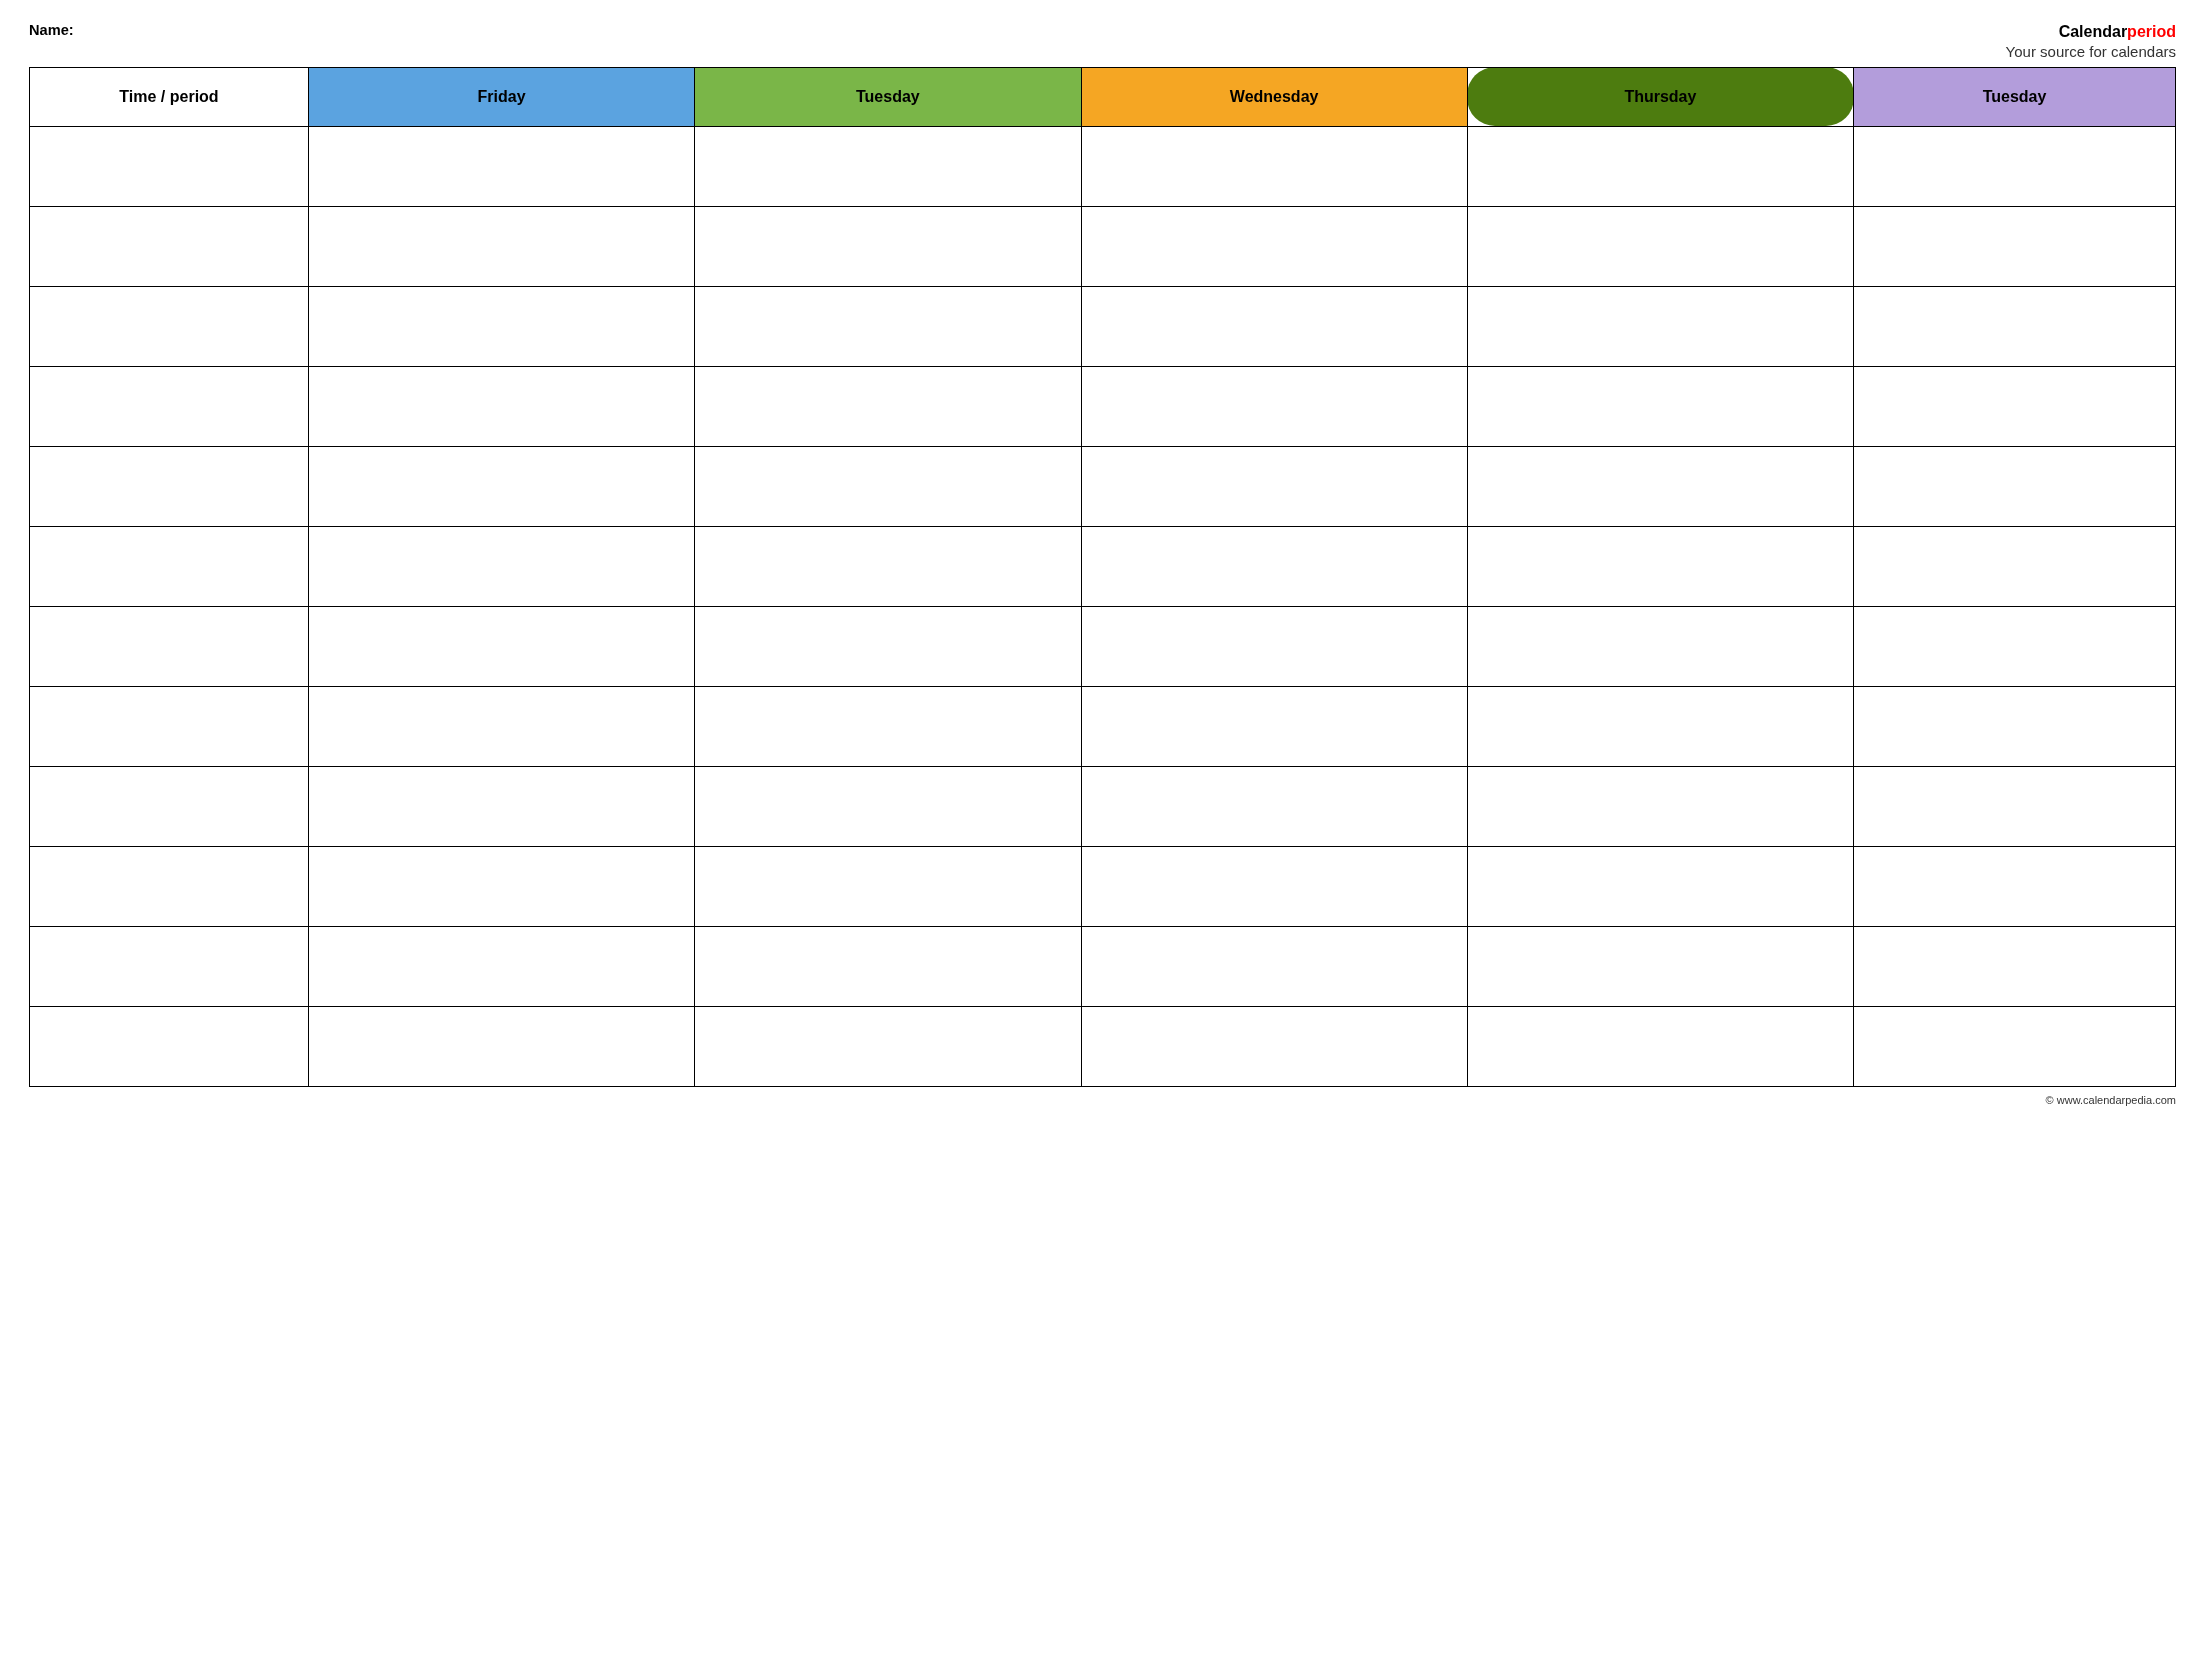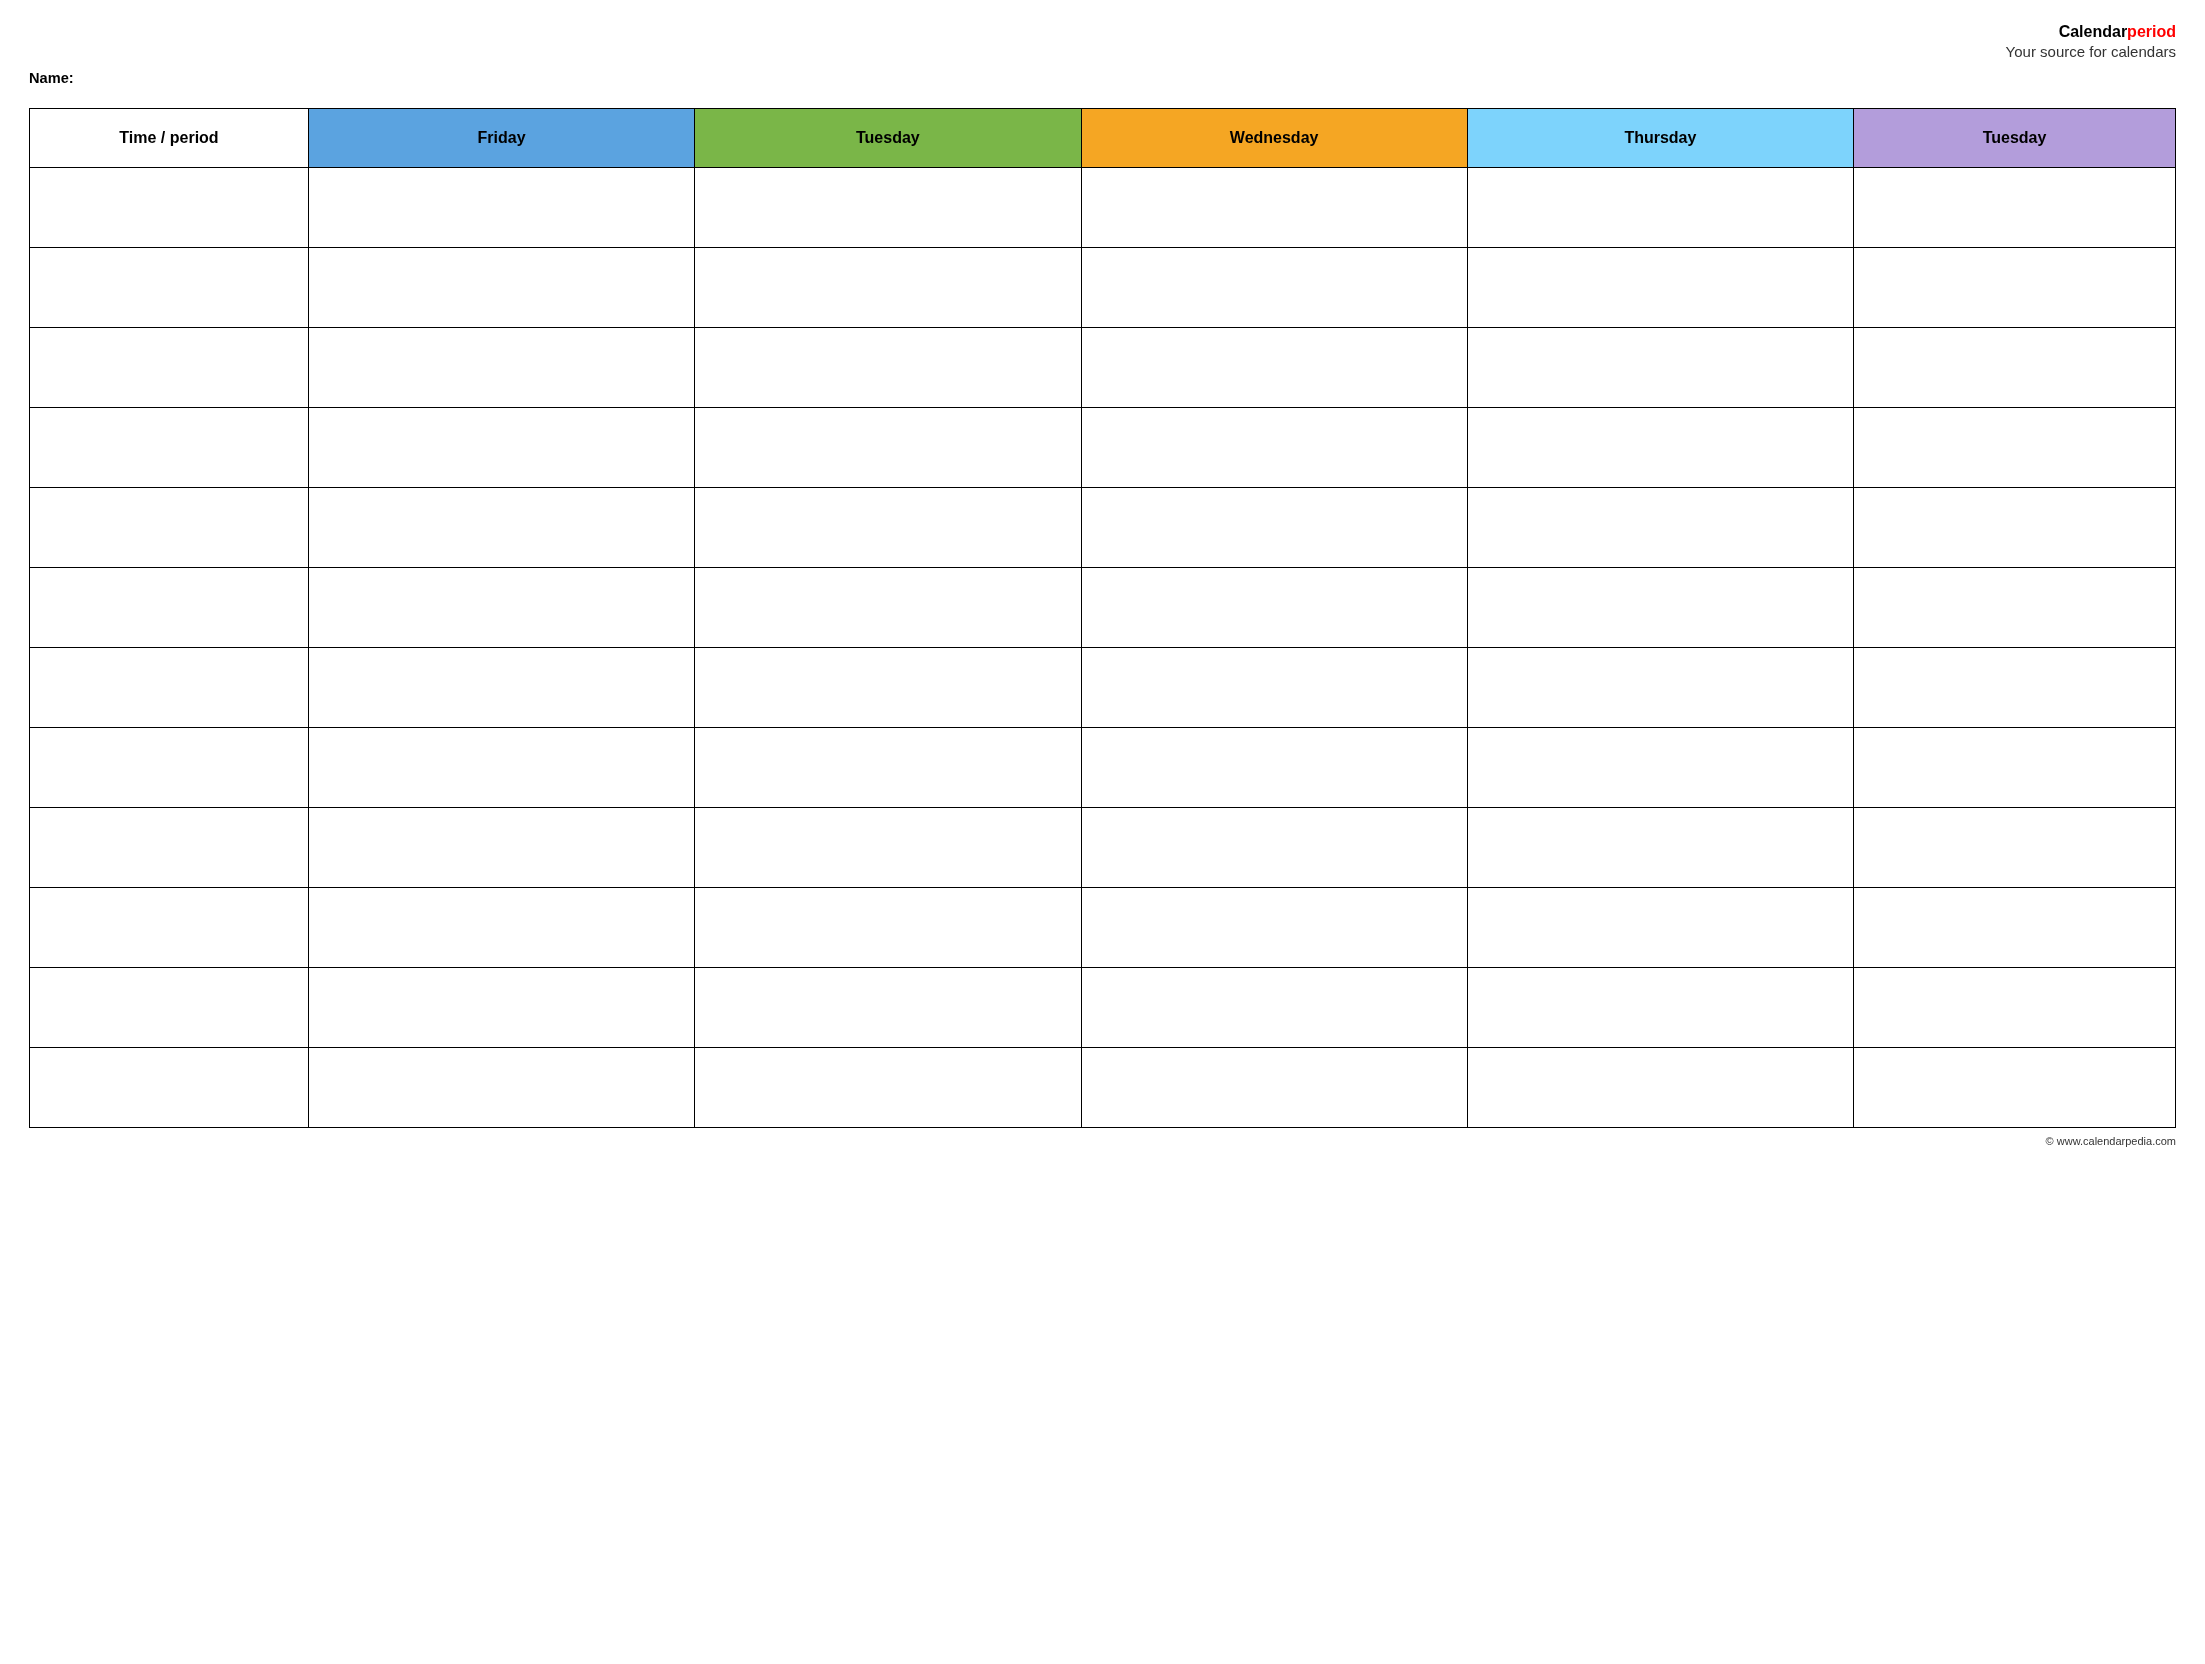--- a/index.html
+++ b/index.html
@@ -33,21 +33,20 @@
       color: #000000;
       line-height: 1.1;
       margin-bottom: 5.9px;
     }
 
     .name-label {
       font-size: 14.6px;
       font-weight: bold;
       color: #000000;
       margin-bottom: 14.6px;
-      margin-top: 48px;
     }
 
     .logo-section {
       text-align: right;
       flex-shrink: 0;
     }
 
     .logo-text {
       font-size: 16px;
       font-weight: bold;
@@ -112,23 +111,24 @@
       color: #ffffff;
     }
 
     .th-wednesday {
       background: #f5a623;
       width: 18%;
       color: #ffffff;
     }
 
     .th-thursday {
-      background: #7dd3fc;
-      width: 18%;
-      color: #ffffff;
+      background: #4d7c0f;
+      width: 18%;
+      color: #ffffff;
+      border-radius: 28px;
     }
 
     .th-friday {
       background: #b39ddb;
       width: 18%;
       color: #ffffff;
     }
 
     .schedule-table tbody td {
       background: #ffffff;

